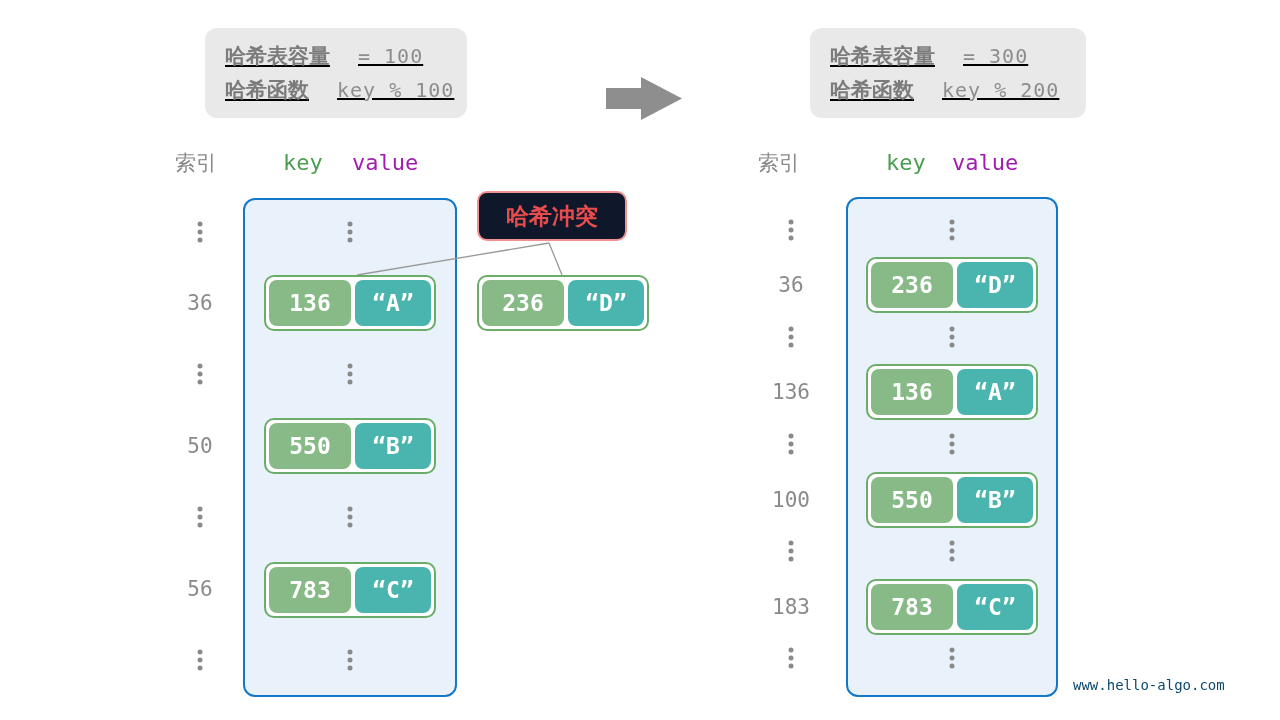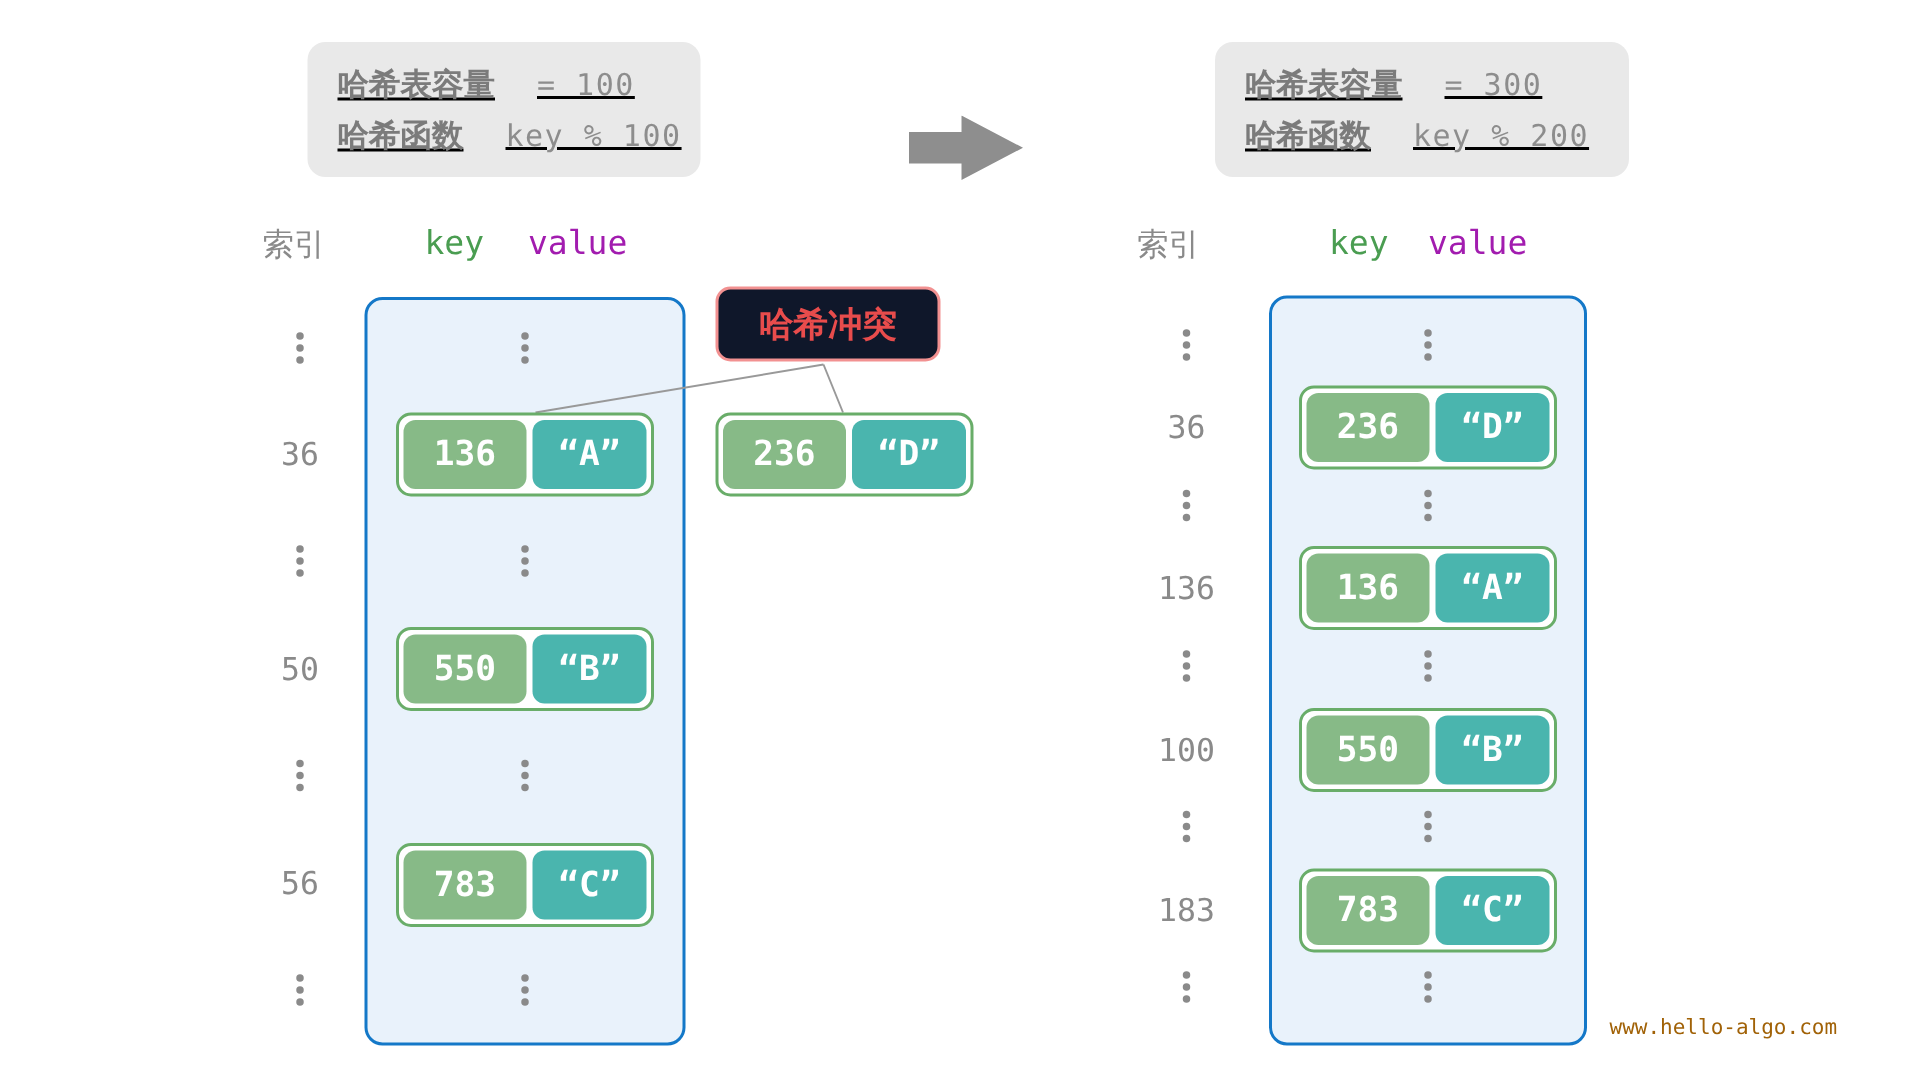--- a/index.html
+++ b/index.html
@@ -110,21 +110,21 @@
     font: 700 23px "Liberation Sans", sans-serif;
     color: #e84c4c;
     white-space: nowrap;
   }
   .lines-overlay { position: absolute; left: 0; top: 0; pointer-events: none; }
 
   
   .watermark {
     position: absolute; left: 1073px; top: 677px;
     font: 400 14px "DejaVu Sans Mono", monospace;
-    color: #a16207; white-space: nowrap;
+    color: #0c4a6e; white-space: nowrap;
   }
 </style>
 </head>
 <body>
 
 <div class="stage">
 
   <div class="info-box left">
     <div class="info-line">
       <span class="info-label">哈希表容量</span>

